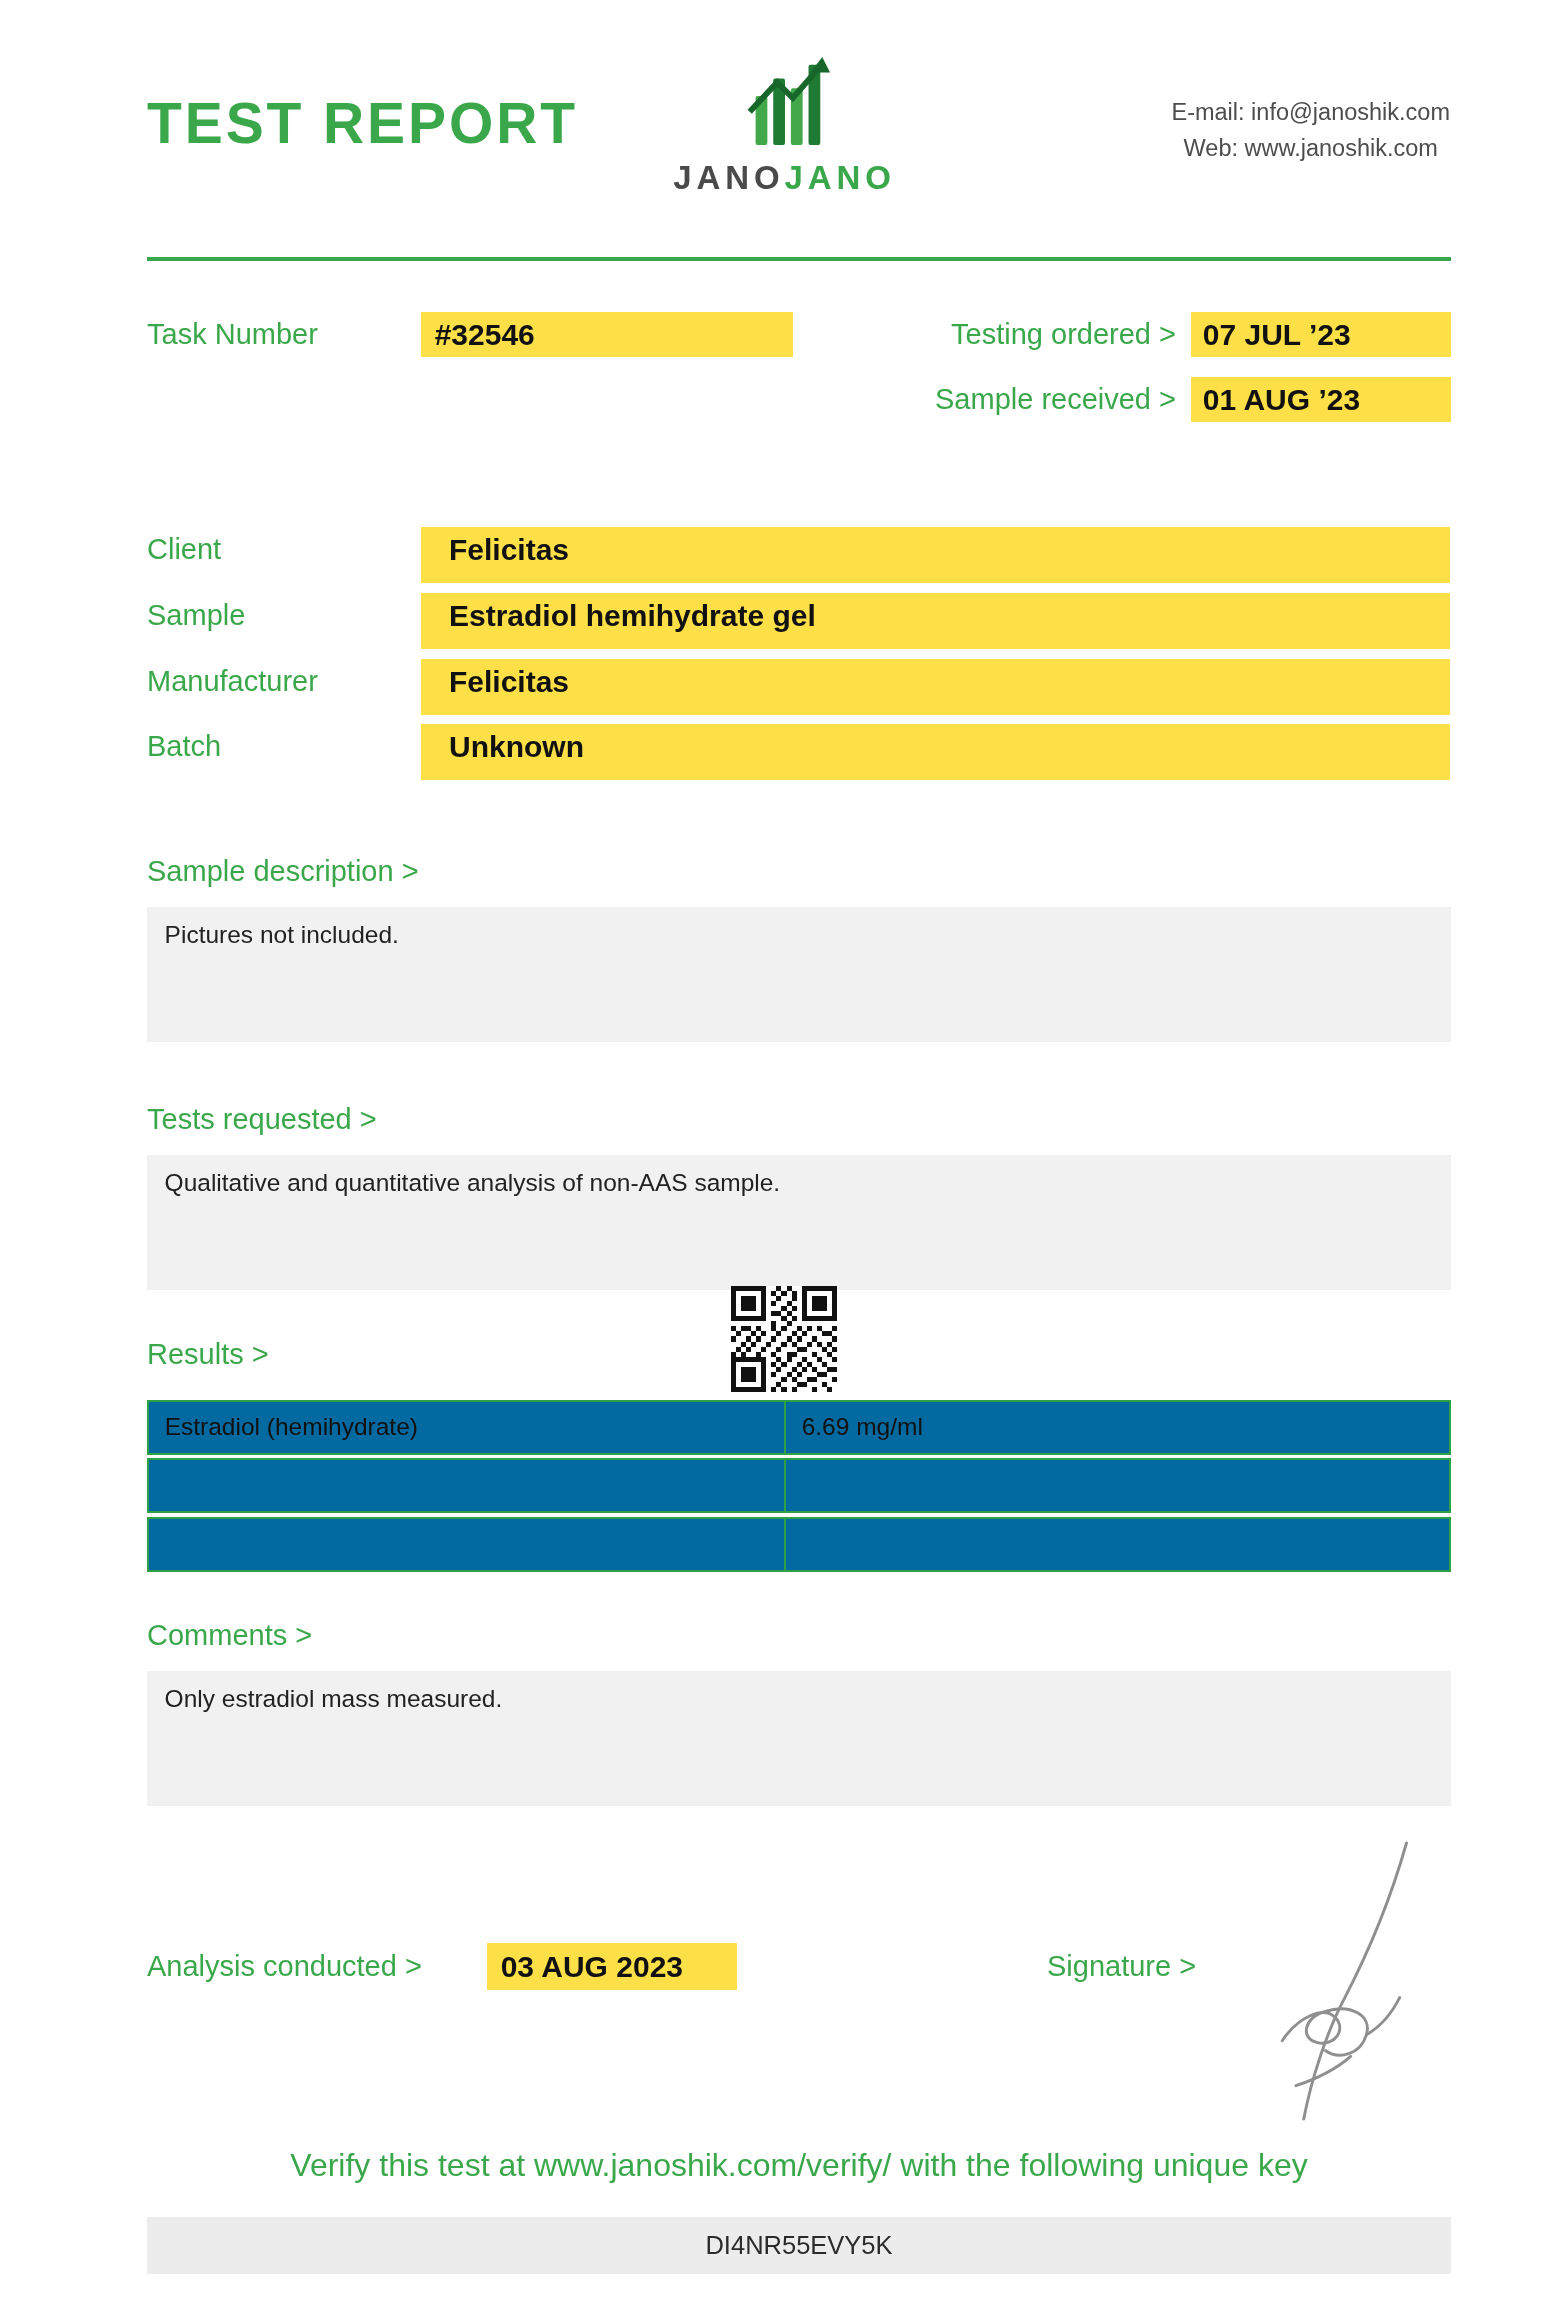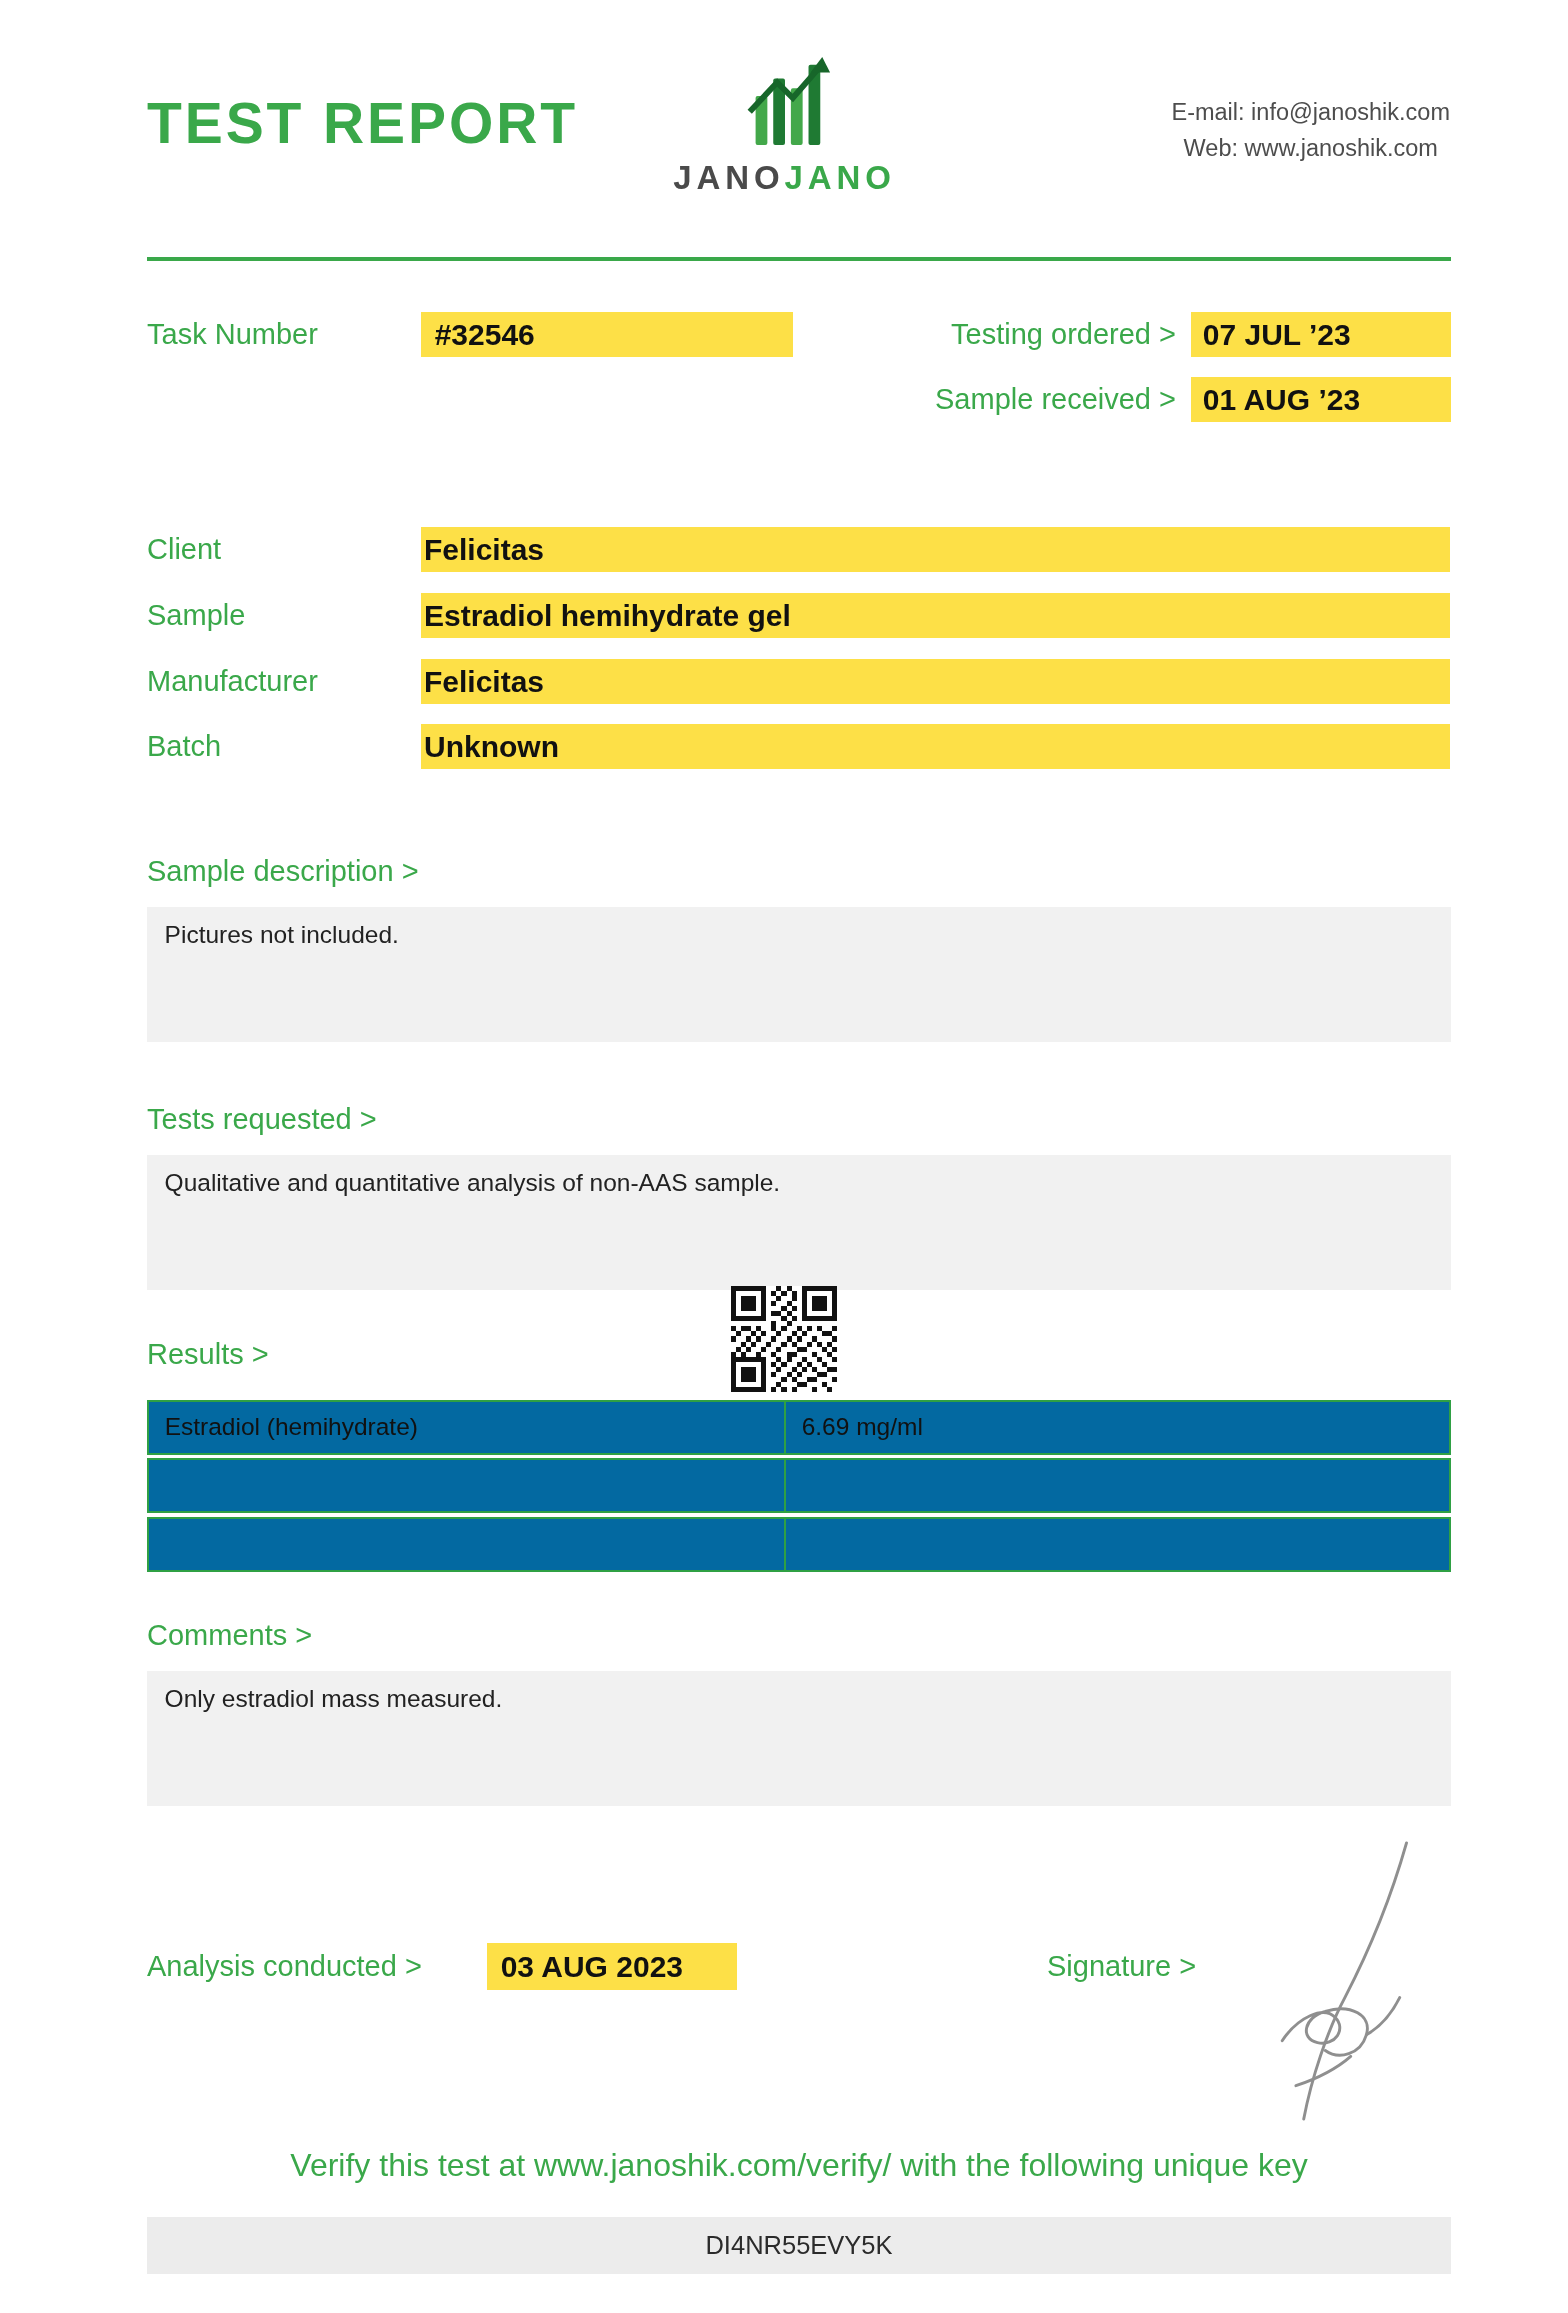--- a/index.html
+++ b/index.html
@@ -37,21 +37,21 @@
 
   .task-label{position:absolute;left:147px;top:312px;height:45px;}
   .task-field{position:absolute;left:421px;top:312px;width:372px;height:45px;padding-left:13.7px;box-sizing:border-box;}
   .right-label{position:absolute;left:804px;width:372px;text-align:right;height:45px;}
   .ordered-label{top:312px;}
   .ordered-field{position:absolute;left:1191px;top:312px;width:260px;height:45px;padding-left:11.8px;box-sizing:border-box;}
   .received-label{top:377px;}
   .received-field{position:absolute;left:1191px;top:377px;width:260px;height:45px;padding-left:11.8px;box-sizing:border-box;}
 
   .info-label{position:absolute;left:147px;height:45px;}
-  .info-field{position:absolute;left:421px;width:1029px;height:45px;padding-left:3px;box-sizing:border-box;}
+  .info-field{position:absolute;left:421px;width:1029px;height:56px;padding-left:28px;box-sizing:border-box;}
   .r-client{top:527px;} .r-sample{top:593px;} .r-manu{top:659px;} .r-batch{top:724px;}
 
   
   .section-label{position:absolute;left:147px;font-size:29px;color:#3aa84a;}
   .box{
     position:absolute;left:147px;width:1304px;height:135px;
     background:#f1f1f1;box-sizing:border-box;padding:13.7px 17.6px;
     font-size:24.5px;color:#222;
   }
   .desc-label{top:855px;} .desc-box{top:907px;}

